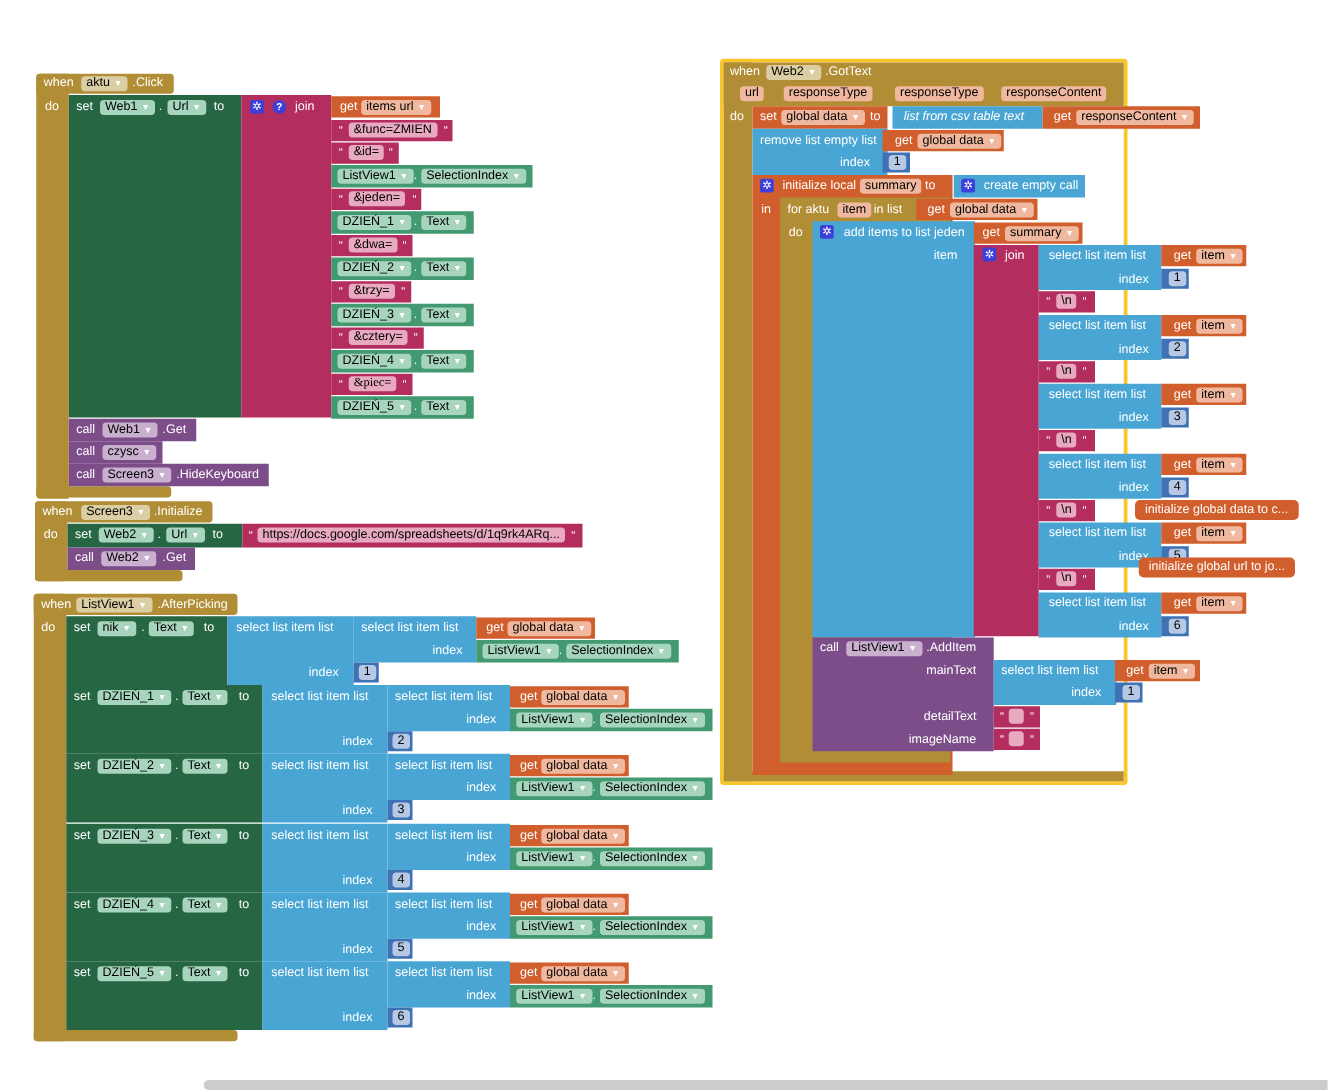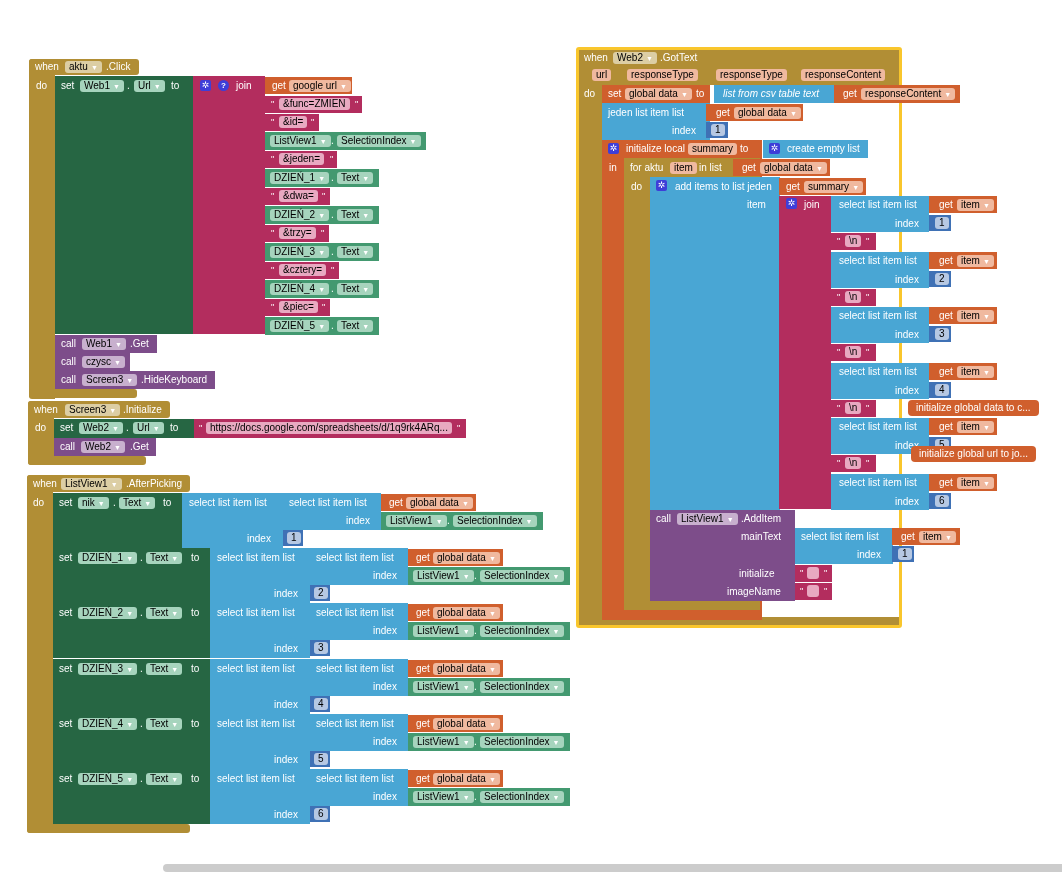--- a/index.html
+++ b/index.html
@@ -49,21 +49,21 @@
 <span class="dd dd-g" style="left:134px;top:80px;"><span>Url</span><span class="ar">▼</span></span>
 <span class="t" style="left:171px;top:80px;">to</span>
 
 <div class="b tx" style="left:193px;top:76px;width:72px;height:258px;"></div>
 <span class="gear" style="left:200px;top:80px;">✲</span>
 <span class="help" style="left:218px;top:80px;">?</span>
 <span class="t" style="left:236px;top:80px;">join</span>
 
 <div class="b vr" style="left:265px;top:77px;width:87px;height:17px;"></div>
 <span class="t" style="left:272px;top:80px;">get</span>
-<span class="dd dd-v" style="left:289px;top:80px;"><span>google url</span><span class="ar">▼</span></span>
+<span class="dd dd-v" style="left:289px;top:80px;"><span>items url</span><span class="ar">▼</span></span>
 
 <div class="b tx" style="left:265px;top:96px;width:97px;height:17px;"></div>
 <span class="q" style="left:271px;top:98px;">"</span>
 <span class="dd dd-t" style="left:279px;top:98px;">&amp;func=ZMIEN</span>
 <span class="q" style="left:355px;top:98px;">"</span>
 
 <div class="b tx" style="left:265px;top:114px;width:54px;height:17px;"></div>
 <span class="q" style="left:271px;top:116px;">"</span>
 <span class="dd dd-t" style="left:279px;top:116px;">&amp;id=</span>
 <span class="q" style="left:311px;top:116px;">"</span>
@@ -108,21 +108,21 @@
 <span class="dd dd-t" style="left:279px;top:264px;">&amp;cztery=</span>
 <span class="q" style="left:331px;top:264px;">"</span>
 
 <div class="b cg" style="left:265px;top:280px;width:114px;height:18px;"></div>
 <span class="dd dd-g" style="left:270px;top:283px;"><span>DZIEŃ_4</span><span class="ar">▼</span></span>
 <span class="t" style="left:331px;top:283px;">.</span>
 <span class="dd dd-g" style="left:337px;top:283px;"><span>Text</span><span class="ar">▼</span></span>
 
 <div class="b tx" style="left:265px;top:299px;width:65px;height:17px;"></div>
 <span class="q" style="left:271px;top:301px;">"</span>
-<span class="dd dd-t" style="left:279px;top:301px;">&amp;piec=</span>
+<span class="dd dd-t" style="left:279px;top:301px;font-family:Liberation Serif, serif;">&amp;piec=</span>
 <span class="q" style="left:322px;top:301px;">"</span>
 
 <div class="b cg" style="left:265px;top:317px;width:114px;height:18px;"></div>
 <span class="dd dd-g" style="left:270px;top:320px;"><span>DZIEŃ_5</span><span class="ar">▼</span></span>
 <span class="t" style="left:331px;top:320px;">.</span>
 <span class="dd dd-g" style="left:337px;top:320px;"><span>Text</span><span class="ar">▼</span></span>
 
 <div class="b cc" style="left:55px;top:335px;width:102px;height:18px;"></div>
 <span class="t" style="left:61px;top:338px;">call</span>
 <span class="dd dd-c" style="left:82px;top:338px;"><span>Web1</span><span class="ar">▼</span></span>
@@ -315,36 +315,36 @@
 <span class="t" style="left:608px;top:88px;">set</span>
 <span class="dd dd-v" style="left:625px;top:88px;"><span>global data</span><span class="ar">▼</span></span>
 <span class="t" style="left:696px;top:88px;">to</span>
 <div class="b ls" style="left:714px;top:85px;width:120px;height:18px;"></div>
 <span class="t" style="left:723px;top:88px;font-style:italic;">list from csv table  text</span>
 <div class="b vr" style="left:834px;top:85px;width:126px;height:18px;"></div>
 <span class="t" style="left:843px;top:88px;">get</span>
 <span class="dd dd-v" style="left:861px;top:88px;"><span>responseContent</span><span class="ar">▼</span></span>
 
 <div class="b ls" style="left:602px;top:103px;width:108px;height:37px;"></div>
-<span class="t" style="left:608px;top:107px;">jeden list item  list</span>
+<span class="t" style="left:608px;top:107px;">remove list empty  list</span>
 <span class="t" style="left:672px;top:125px;">index</span>
 <div class="b vr" style="left:706px;top:104px;width:97px;height:17px;"></div>
 <span class="t" style="left:716px;top:107px;">get</span>
 <span class="dd dd-v" style="left:734px;top:107px;"><span>global data</span><span class="ar">▼</span></span>
 <div class="b nm" style="left:706px;top:122px;width:22px;height:16px;"></div>
 <span class="dd dd-n" style="left:711px;top:124px;">1</span>
 
 <div class="b vr" style="left:602px;top:140px;width:160px;height:480px;"></div>
 <span class="gear" style="left:608px;top:143px;">✲</span>
 <span class="t" style="left:626px;top:143px;">initialize local</span>
 <span class="dd dd-v" style="left:688px;top:143px;">summary</span>
 <span class="t" style="left:740px;top:143px;">to</span>
 <div class="b ls" style="left:763px;top:140px;width:105px;height:18px;"></div>
 <span class="gear" style="left:769px;top:143px;">✲</span>
-<span class="t" style="left:787px;top:143px;">create empty list</span>
+<span class="t" style="left:787px;top:143px;">create empty call</span>
 <span class="t" style="left:609px;top:162px;">in</span>
 
 <div class="b ct" style="left:624px;top:158px;width:136px;height:452px;"></div>
 <span class="t" style="left:630px;top:162px;">for aktu</span>
 <span class="dd dd-v" style="left:670px;top:162px;">item</span>
 <span class="t" style="left:699px;top:162px;">in list</span>
 <div class="b vr" style="left:733px;top:159px;width:97px;height:17px;"></div>
 <span class="t" style="left:742px;top:162px;">get</span>
 <span class="dd dd-v" style="left:760px;top:162px;"><span>global data</span><span class="ar">▼</span></span>
 <span class="t" style="left:631px;top:181px;">do</span>
@@ -429,21 +429,21 @@
     <span class="dd dd-v" style="left:957px;top:476.5px;"><span>item</span><span class="ar">▼</span></span>
     <div class="b nm" style="left:929px;top:492.5px;width:22px;height:16px;"></div>
     <span class="dd dd-n" style="left:935px;top:494.5px;">6</span>
   </div>
 
 <div class="b cc" style="left:650px;top:510px;width:145px;height:91px;"></div>
 <span class="t" style="left:656px;top:513px;">call</span>
 <span class="dd dd-c" style="left:677px;top:513px;"><span>ListView1</span><span class="ar">▼</span></span>
 <span class="t" style="left:741px;top:513px;">.AddItem</span>
 <span class="t" style="left:741px;top:531px;">mainText</span>
-<span class="t" style="left:739px;top:568px;">initialize</span>
+<span class="t" style="left:739px;top:568px;">detailText</span>
 <span class="t" style="left:727px;top:586px;">imageName</span>
 <div class="b ls" style="left:795px;top:528px;width:98px;height:36px;"></div>
 <span class="t" style="left:801px;top:531px;">select list item  list</span>
 <span class="t" style="left:857px;top:549px;">index</span>
 <div class="b vr" style="left:892px;top:528px;width:68px;height:17px;"></div>
 <span class="t" style="left:901px;top:531px;">get</span>
 <span class="dd dd-v" style="left:919px;top:531px;"><span>item</span><span class="ar">▼</span></span>
 <div class="b nm" style="left:892px;top:546px;width:22px;height:16px;"></div>
 <span class="dd dd-n" style="left:898px;top:548px;">1</span>
 <div class="b tx" style="left:795px;top:565px;width:37px;height:17px;"></div>

